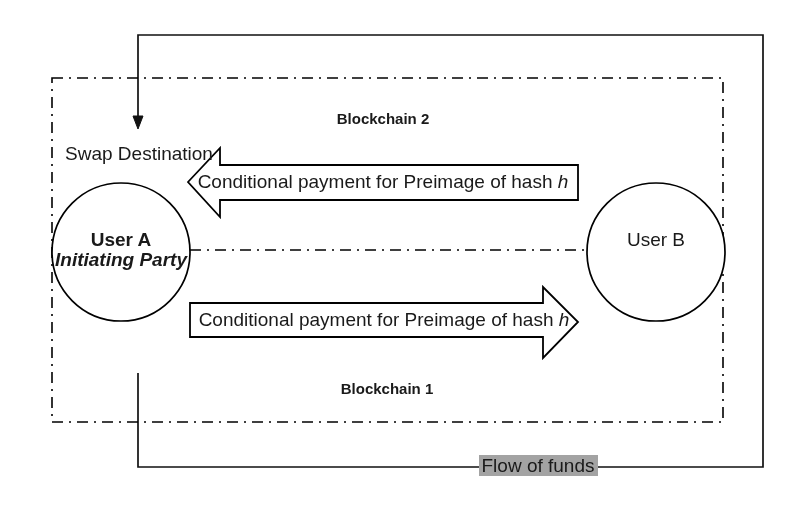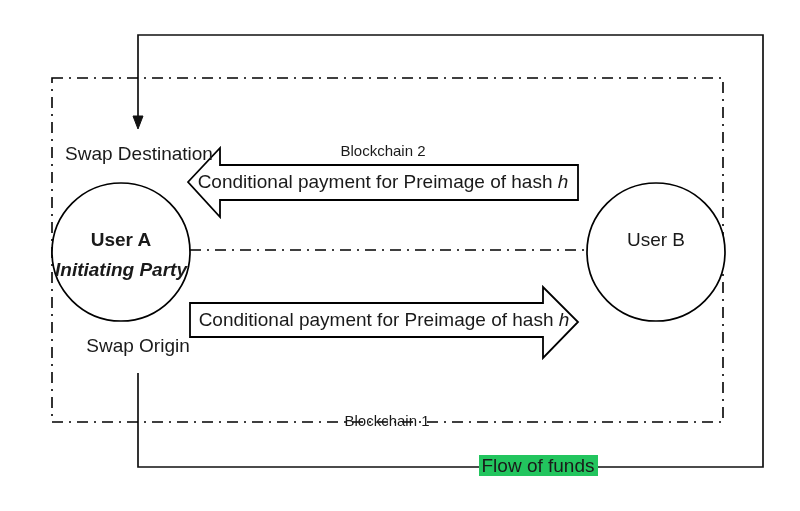--- a/index.html
+++ b/index.html
@@ -13,25 +13,25 @@
     overflow: hidden;
   }
   .canvas svg { position: absolute; left: 0; top: 0; }
   .lbl {
     position: absolute;
     font-size: 19px;
     white-space: nowrap;
     text-align: center;
     line-height: 16px;
   }
-  .lbl-bold { font-weight: normal; font-size: 15px; margin-top: 32px; }
+  .lbl-bold { font-weight: bold; font-size: 15px; }
   .node-label { line-height: 20px; }
-  .node-label .role { font-style: italic; margin-top: 10px; }
+  .node-label .role { font-style: italic; }
   .arrow-label i { font-style: italic; }
-  .flow-label span { background: #22c55e; padding: 0 3px; }
+  .flow-label span { background: #a3a3a3; padding: 0 3px; }
 </style>
 </head>
 <body>
 
 <div class="canvas">
 
   <svg width="800" height="511" viewBox="0 0 800 511">
 
     <path d="M 138 373 L 138 467 L 763 467 L 763 35 L 138 35 L 138 119" fill="none" stroke="#111111" stroke-width="1.7"></path>
     <polygon points="138,129 133,116 143,116" fill="#111111" stroke="#111111" stroke-width="1"></polygon>
@@ -46,21 +46,20 @@
     <polygon points="188,182 220,148 220,165 578,165 578,200 220,200 220,217" fill="#ffffff" stroke="#000000" stroke-width="1.8" stroke-linejoin="miter"></polygon>
     <polygon points="190,303 543,303 543,287 578,322 543,358 543,337 190,337" fill="#ffffff" stroke="#000000" stroke-width="1.8" stroke-linejoin="miter"></polygon>
   </svg>
 
   <div class="lbl lbl-bold" style="left:283px; top:111px; width:200px;">Blockchain 2</div>
 
   <div class="lbl lbl-bold" style="left:287px; top:381px; width:200px;">Blockchain 1</div>
 
   <div class="lbl" style="left:39px; top:146px; width:200px;">Swap Destination</div>
 
-  <div class="lbl" style="left:38px; top:338px; width:200px;">Swap Origin</div>
 
   <div class="lbl node-label" style="left:21px; top:230px; width:200px;font-weight:bold;">
     <div>User A</div>
     <div class="role">Initiating Party</div>
   </div>
 
   <div class="lbl node-label" style="left:556px; top:230px; width:200px;">
     <div>User B</div>
   </div>
 

